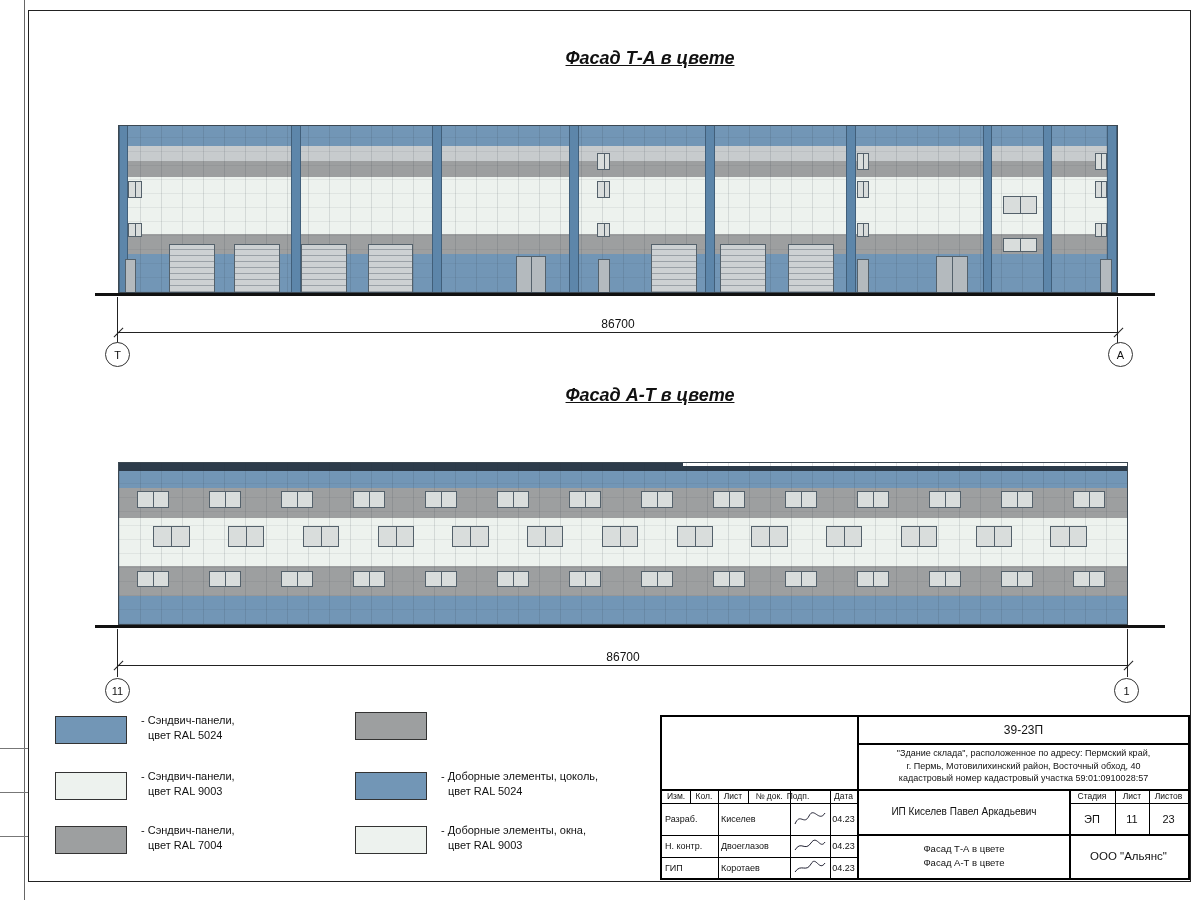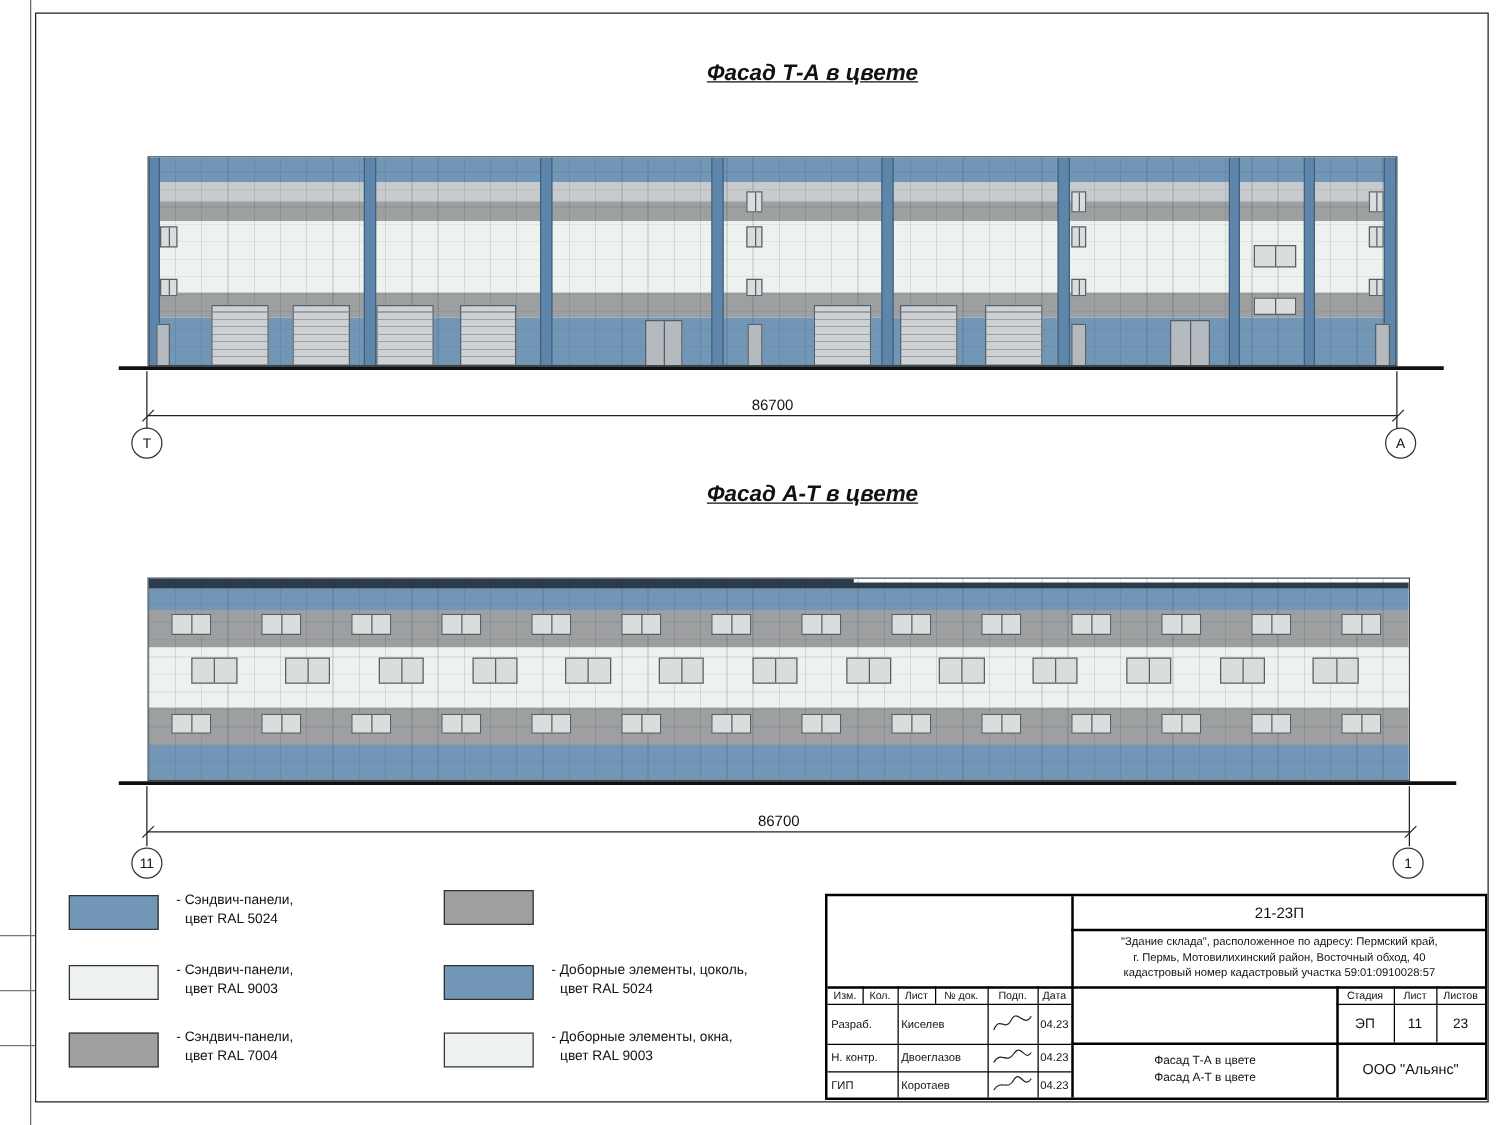--- a/index.html
+++ b/index.html
@@ -339,21 +339,21 @@
   <div class="s-line-v" style="left:28px;top:72px;height:14px"></div>
   <div class="s-line-v" style="left:56px;top:72px;height:89px"></div>
   <div class="s-line-v" style="left:86px;top:72px;height:14px"></div>
   <div class="s-line-v" style="left:128px;top:72px;height:89px"></div>
   <div class="s-line-v" style="left:168px;top:72px;height:89px"></div>
 
   <div class="s-cell" style="left:0;top:72px;width:28px;height:14px;font-size:8.5px">Изм.</div>
   <div class="s-cell" style="left:28px;top:72px;width:28px;height:14px;font-size:8.5px">Кол.</div>
   <div class="s-cell" style="left:56px;top:72px;width:30px;height:14px;font-size:8.5px">Лист</div>
   <div class="s-cell" style="left:86px;top:72px;width:42px;height:14px;font-size:8.5px">№ док.</div>
-  <div class="s-cell" style="left:128px;top:72px;width:40px;height:14px;font-size:8.5px">Подп.</div>
+  <div class="s-cell" style="left:116px;top:72px;width:40px;height:14px;font-size:8.5px">Подп.</div>
   <div class="s-cell" style="left:168px;top:72px;width:27px;height:14px;font-size:8.5px">Дата</div>
 
   <div class="s-cell left" style="left:0;top:86px;width:56px;height:32px">Разраб.</div>
   <div class="s-cell left" style="left:56px;top:86px;width:72px;height:32px">Киселев</div>
   <div class="s-cell sig" style="left:128px;top:86px;width:40px;height:32px">
     <svg width="34" height="18" viewBox="0 0 34 18">
         <path d="M2 14 C7 2, 11 16, 16 6 S26 13, 32 3" fill="none" stroke="#223" stroke-width="1"></path>
       </svg>
   </div>
   <div class="s-cell" style="left:168px;top:86px;width:27px;height:32px">04.23</div>
@@ -369,26 +369,27 @@
 
   <div class="s-cell left" style="left:0;top:140px;width:56px;height:21px">ГИП</div>
   <div class="s-cell left" style="left:56px;top:140px;width:72px;height:21px">Коротаев</div>
   <div class="s-cell sig" style="left:128px;top:140px;width:40px;height:21px">
     <svg width="34" height="16" viewBox="0 0 34 16">
         <path d="M2 12 C8 3, 13 13, 18 4 S26 12, 32 3" fill="none" stroke="#223" stroke-width="1"></path>
       </svg>
   </div>
   <div class="s-cell" style="left:168px;top:140px;width:27px;height:21px">04.23</div>
 
-  <div class="s-cell" style="left:197px;top:0;width:329px;height:26px;font-size:12px">21-23П</div>
+  <div class="s-cell" style="left:197px;top:0;width:329px;height:26px;font-size:12px">39-23П</div>
   <div class="s-cell col" style="left:197px;top:26px;width:329px;height:46px;font-size:9px;line-height:1.4">
     <div>"Здание склада", расположенное по адресу: Пермский край,</div>
     <div>г. Пермь, Мотовилихинский район, Восточный обход, 40</div>
     <div>кадастровый номер кадастровый участка 59:01:0910028:57</div>
   </div>
+  <div class="s-cell" style="left:197px;top:72px;width:210px;height:45px;font-size:10px">ИП Киселев Павел Аркадьевич</div>
   <div class="s-cell col" style="left:197px;top:117px;width:210px;height:44px;font-size:9.5px;line-height:1.5">
     <div>Фасад Т-А в цвете</div>
     <div>Фасад А-Т в цвете</div>
   </div>
 
   <div class="s-line-h" style="left:407px;top:86px;width:119px"></div>
   <div class="s-line-v" style="left:453px;top:72px;height:45px"></div>
   <div class="s-line-v" style="left:487px;top:72px;height:45px"></div>
   <div class="s-cell" style="left:407px;top:72px;width:46px;height:14px;font-size:8.5px">Стадия</div>
   <div class="s-cell" style="left:453px;top:72px;width:34px;height:14px;font-size:8.5px">Лист</div>

